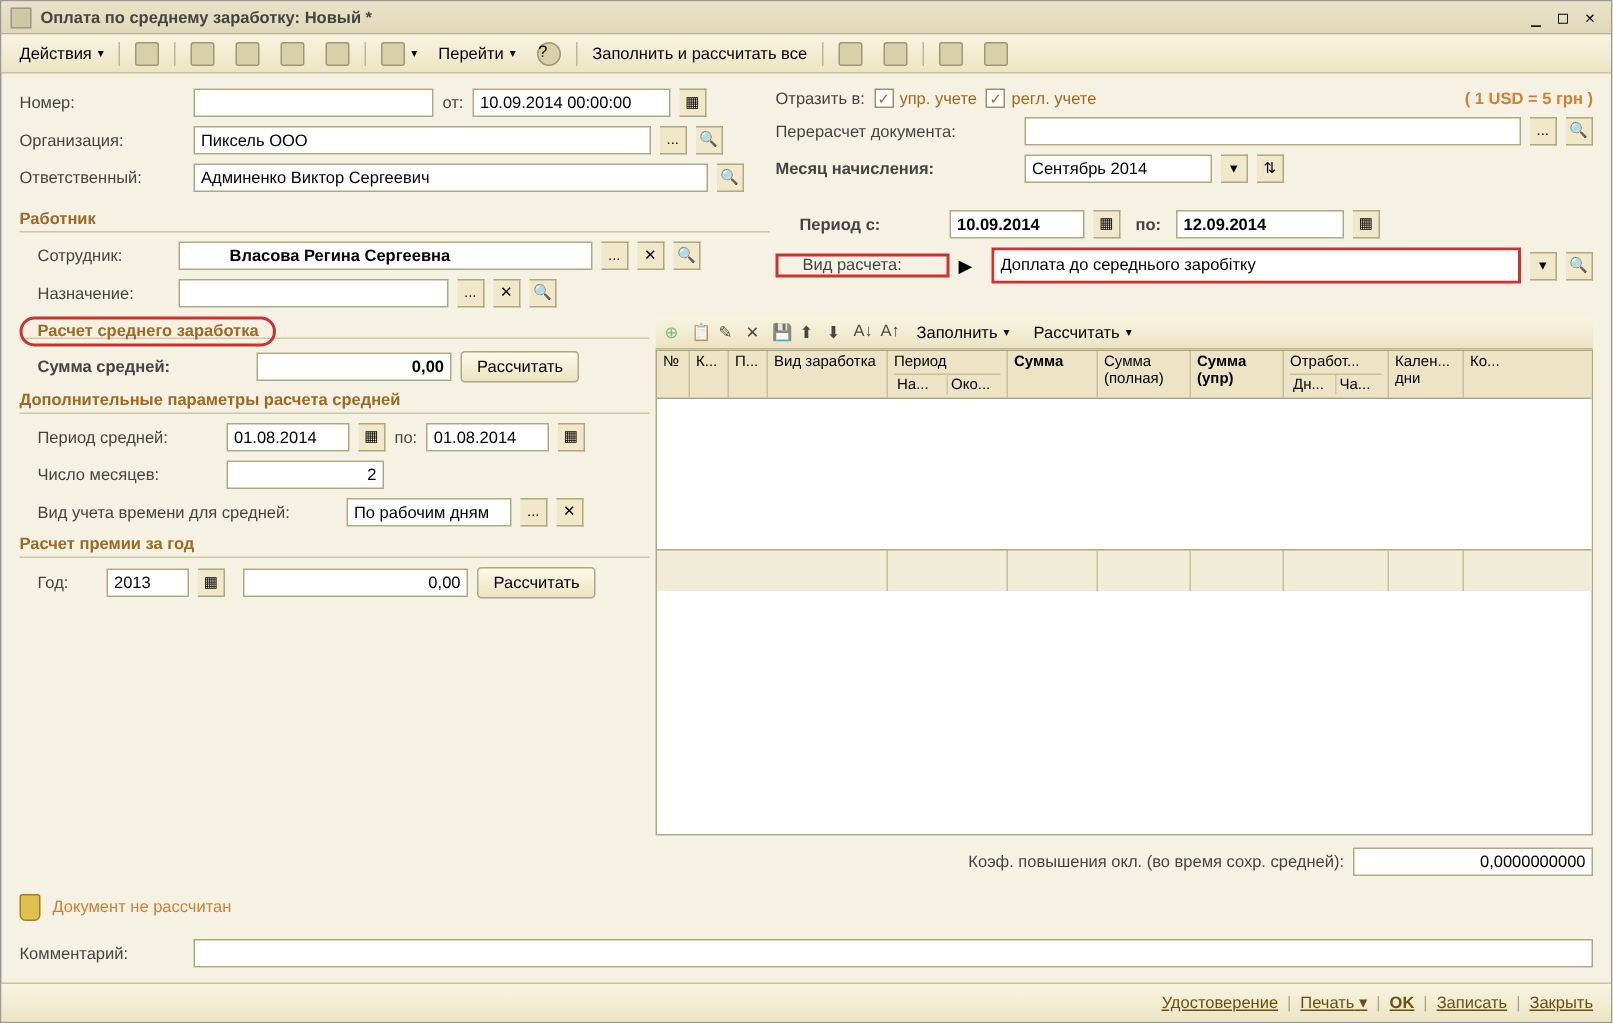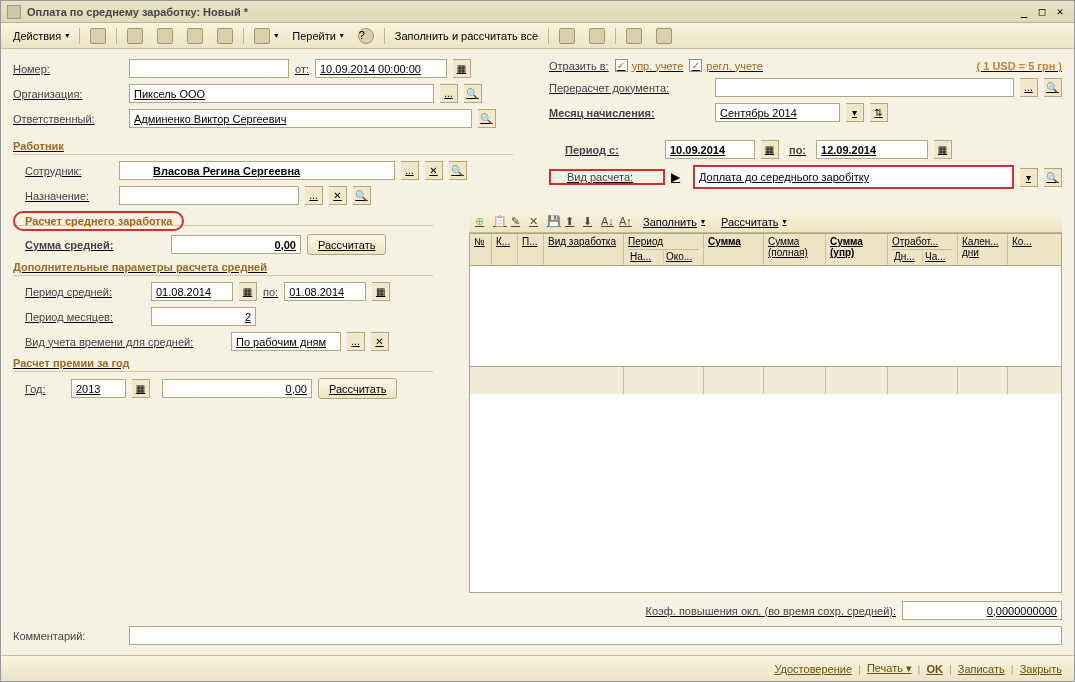--- a/index.html
+++ b/index.html
@@ -15,21 +15,21 @@
 
 .toolbar { background: linear-gradient(#f8f4e0, #ece4c4); height: 26px; display: flex; align-items: center; padding: 0 6px; border-bottom: 1px solid #c8c098; gap: 2px; }
 .tbtn { padding: 2px 6px; cursor: pointer; border-radius: 2px; display: flex; align-items: center; gap: 2px; }
 .tbtn-drop::after { content: "▾"; font-size: 8px; margin-left: 2px; }
 .tsep { width: 1px; height: 16px; background: #c0b890; margin: 0 2px; }
 .ticon { width: 16px; height: 16px; display: inline-block; background: #d8d0a8; border: 1px solid #a09870; border-radius: 2px; }
 
 .body-area { flex: 1; padding: 10px 12px; display: flex; flex-direction: column; gap: 6px; overflow: hidden; }
 
 .row { display: flex; align-items: center; gap: 6px; }
-.two-col { display: flex; gap: 36px; text-decoration: underline; }
+.two-col { display: flex; gap: 4px; }
 .col-l { width: 500px; }
 .col-r { flex: 1; }
 
 .lbl { color: #444; }
 .lbl-fix { display: inline-block; }
 
 input[type=text], .field { border: 1px solid #b0a880; background: #fff; height: 19px; padding: 0 4px; font: inherit; }
 .field-btn { width: 18px; height: 19px; border: 1px solid #b0a880; border-left: none; background: #f0e8c8; cursor: pointer; text-align: center; line-height: 17px; font-size: 10px; }
 
 .section-title { color: #a06820; font-weight: bold; margin: 6px 0 4px 0; }
@@ -235,21 +235,21 @@
         <div class="section-title section-underline">Дополнительные параметры расчета средней</div>
         <div class="row" style="padding-left:12px;margin:6px 0">
           <span class="lbl lbl-fix" style="width:120px">Период средней:</span>
           <input type="text" style="width: 82px;" value="01.08.2014">
           <span class="field-btn">▦</span>
           <span class="lbl">по:</span>
           <input type="text" style="width: 82px;" value="01.08.2014">
           <span class="field-btn">▦</span>
         </div>
         <div class="row" style="padding-left:12px;margin-bottom:6px">
-          <span class="lbl lbl-fix" style="width:120px">Период месяцев:</span>
+          <span class="lbl lbl-fix" style="width:120px">Число месяцев:</span>
           <input type="text" class="right-align" style="width: 105px;" value="2">
         </div>
         <div class="row" style="padding-left:12px;margin-bottom:6px">
           <span class="lbl lbl-fix" style="width:200px">Вид учета времени для средней:</span>
           <input type="text" style="width: 110px;" value="По рабочим дням">
           <span class="field-btn">...</span>
           <span class="field-btn">✕</span>
         </div>
         <div class="section-title section-underline">Расчет премии за год</div>
         <div class="row" style="padding-left:12px;margin-top:6px">
@@ -314,20 +314,24 @@
           </div>
         </div>
         <div class="row" style="margin-top:8px">
           <span style="flex:1"></span>
           <span class="lbl">Коэф. повышения окл. (во время сохр. средней):</span>
           <input type="text" class="right-align" style="width: 160px;" value="0,0000000000">
         </div>
       </div>
     </div>
 
+    <div class="warn-row">
+      <span class="warn-icon"></span>
+      <span class="warn-text">Документ не рассчитан</span>
+    </div>
 
     <div class="row">
       <span class="lbl lbl-fix" style="width:110px">Комментарий:</span>
       <input type="text" style="flex: 1 1 0%;" value="">
     </div>
 
   </div>
 
   <div class="bottom-bar">
     <span class="blink">Удостоверение</span>

